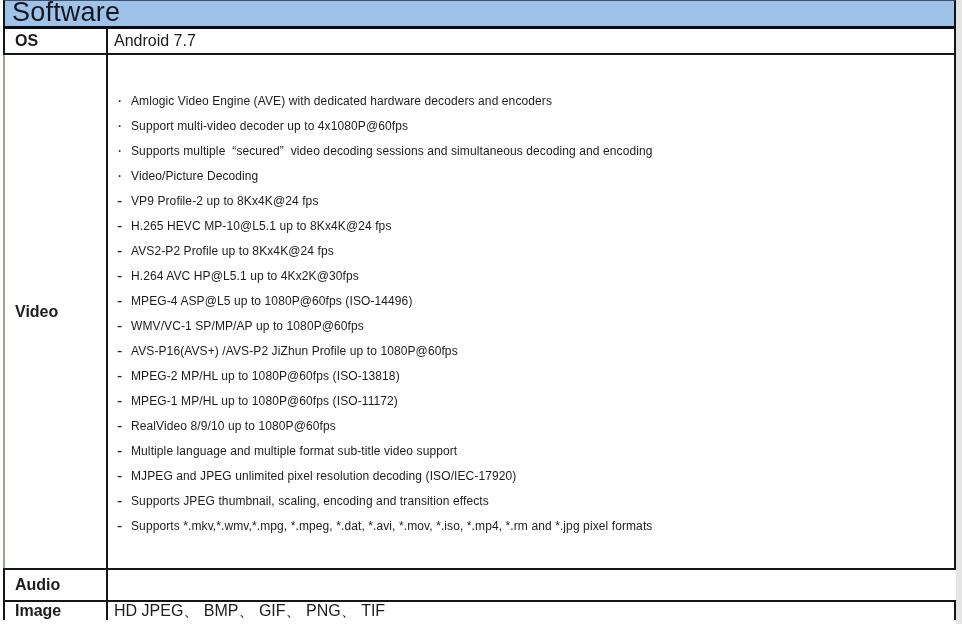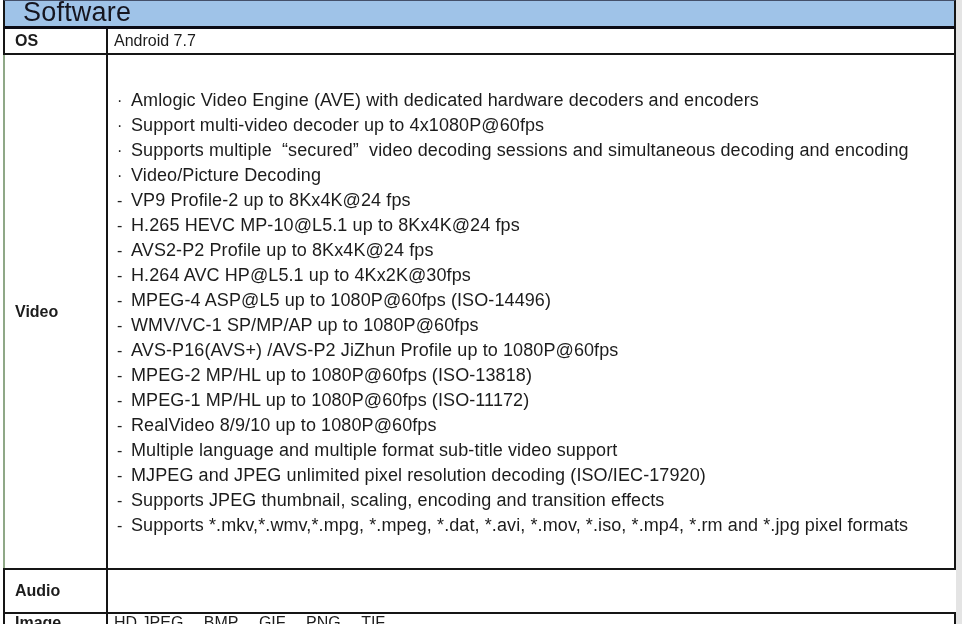--- a/index.html
+++ b/index.html
@@ -11,36 +11,36 @@
   *{margin:0;padding:0;box-sizing:border-box;}
   html,body{width:962px;height:624px;overflow:hidden;background:#ffffff;
     font-family:"Liberation Sans", sans-serif;color:var(--text);}
   .stage{position:relative;width:962px;height:624px;background:#ffffff;}
   .right-gutter{position:absolute;top:0;right:0;width:6px;height:624px;background:#e4e4e4;}
   .spec-table{position:absolute;left:3px;top:0;width:953px;height:624px;background:#fff;}
   .row{display:flex;width:100%;}
   .row-header{height:29px;background:var(--header-bg);
     border-top:1px solid #44506a;border-left:2px solid var(--border);border-right:2px solid var(--border);
     border-bottom:3px solid #0b0b14;align-items:center;}
-  .header-title{font-size:27px;letter-spacing:.2px;color:#15151f;padding-left:18px;line-height:1;
+  .header-title{font-size:27px;letter-spacing:.2px;color:#15151f;padding-left:7px;line-height:1;
     transform:translateY(-1px);}
   .row-os{height:26px;border-bottom:2px solid var(--border);}
   .row-video{height:515px;border-bottom:2px solid var(--border);}
-  .row-audio{height:44px;border-bottom:2px solid var(--border);}
+  .row-audio{height:32px;border-bottom:2px solid var(--border);}
   .row-image{height:18px;}
   .label-cell{width:105px;flex:0 0 105px;border-left:2px solid var(--border);
     border-right:2px solid var(--border);display:flex;align-items:center;
     font-weight:bold;font-size:16px;padding-left:10px;background:#fff;}
   .row-video .label-cell{border-left:2px solid var(--green);}
   .content-cell{flex:1;border-right:2px solid var(--border);display:flex;align-items:center;
     font-size:16px;padding-left:6px;background:#fff;overflow:hidden;}
   .row-video .content-cell{display:block;padding-top:33px;}
   .vline{display:flex;height:25px;align-items:center;}
   .vb{flex:0 0 17px;text-align:left;padding-left:3px;font-size:16px;color:#222;}
-  .vt{white-space:pre;font-size:18px;color:var(--text);letter-spacing:.1px;}
+  .vt{white-space:pre;font-size:12px;color:var(--text);letter-spacing:.1px;}
 </style>
 </head>
 <body>
 
 <div class="stage">
   <div class="spec-table">
 
     <div class="row row-header">
       <div class="header-title">Software</div>
     </div>

